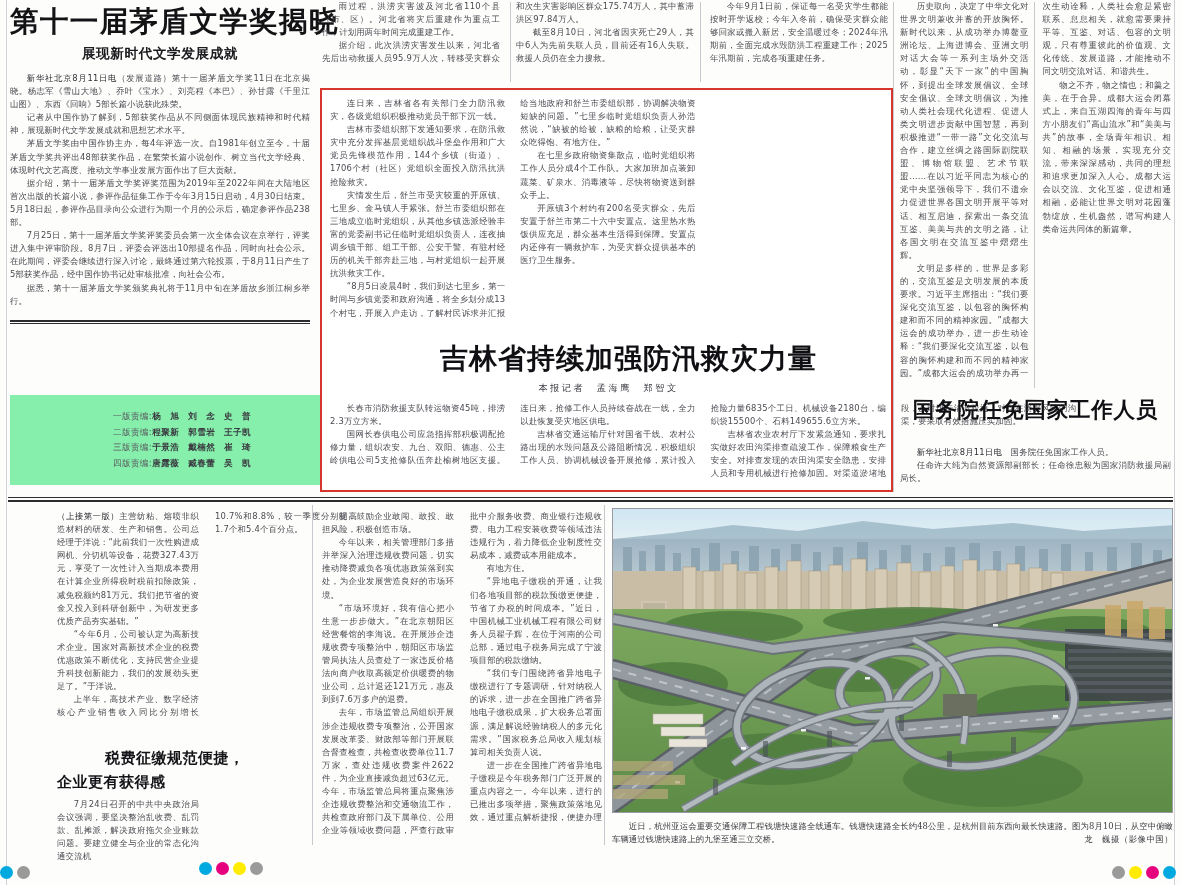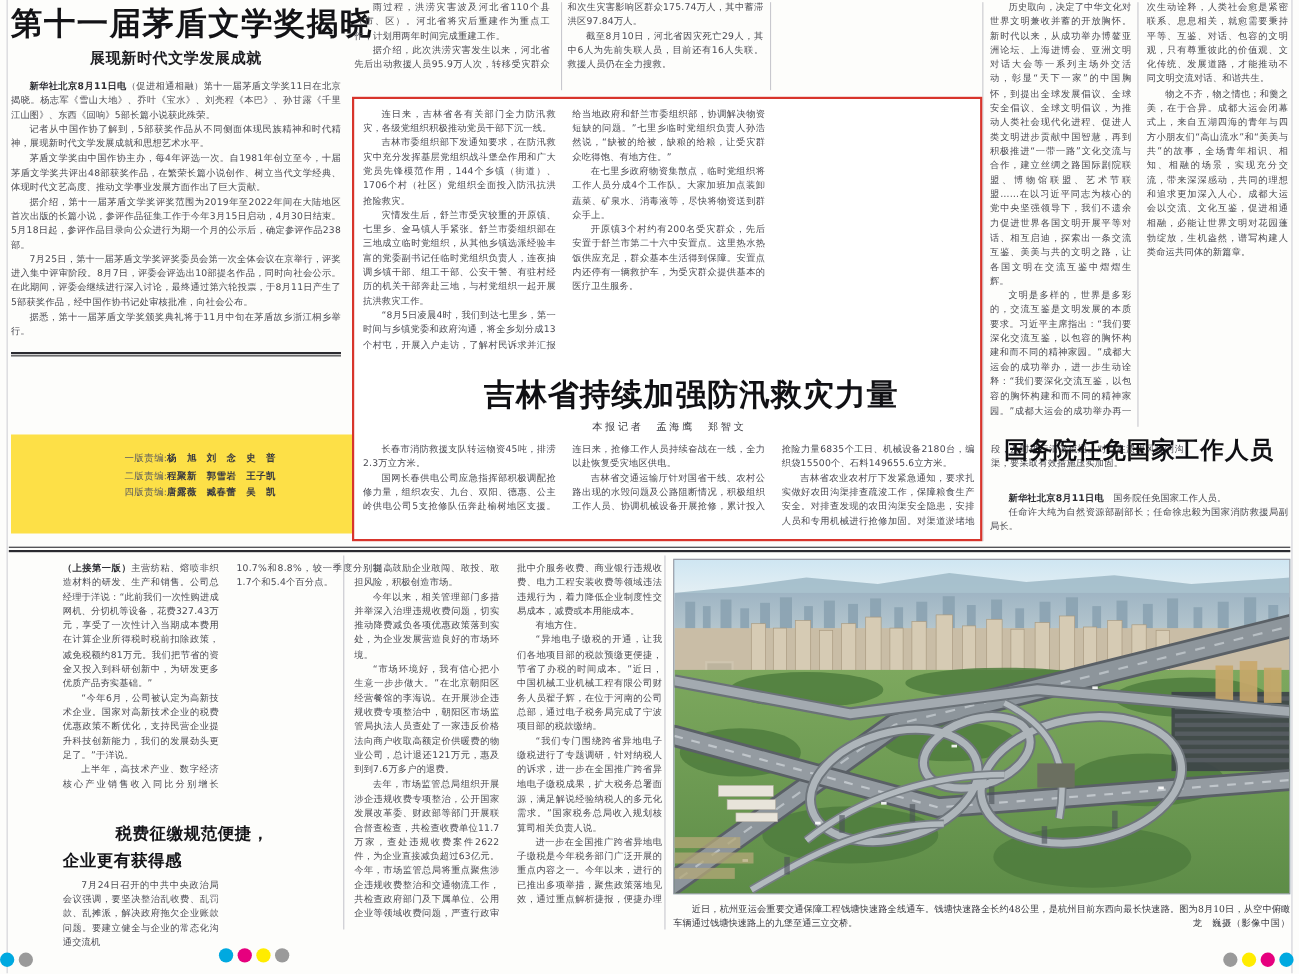--- a/index.html
+++ b/index.html
@@ -15,21 +15,21 @@
 
   
   .body-text{
     font-size:8.4px;line-height:13.1px;color:#4a4a52;
     text-align:justify;text-justify:inter-ideograph;
     letter-spacing:.2px;
     font-family:"DejaVu Sans","Liberation Sans",sans-serif;
   }
   .body-text p{margin:0 0 0 0;text-indent:2em;}
   .body-text p.noind{text-indent:0;}
-  .lead{font-weight:bold;color:#2d2d33;}
+  .lead{font-weight:normal;color:#2d2d33;}
 
   
   .tl-block{position:absolute;left:10px;top:4px;width:300px;}
   .tl-title{
     font-size:28.5px;line-height:34px;font-weight:bold;color:#131316;
     text-align:center;letter-spacing:1.4px;
     font-family:"DejaVu Serif","Liberation Serif",serif;
     white-space:nowrap;
   }
   .tl-sub{
@@ -37,22 +37,21 @@
     text-align:center;letter-spacing:.6px;margin-top:5px;
     font-family:"DejaVu Sans","Liberation Sans",sans-serif;
   }
   .tl-body{margin-top:9px;}
   .rule-thick{height:2px;background:#2b2b30;margin:12px 0 1px 0;}
   .rule-thin{height:1px;background:#2b2b30;}
 
   
   .credits{
     position:absolute;left:10px;top:395px;width:344px;height:90px;
-    background:#fde047;
-    font-family:Liberation Serif, serif;
+    background:#86efac;
   }
   .credits-inner{padding:14px 0 0 0;}
   .cred-row{
     font-size:8.6px;line-height:15.6px;color:#3a3a40;font-weight:bold;
     text-align:center;letter-spacing:.4px;white-space:nowrap;
   }
   .cred-row .k{font-weight:normal;color:#5a5a60;}
 
   
   .redbox{
@@ -153,43 +152,45 @@
 
 <div class="page">
 
   <div class="pageborder-l"></div>
   <div class="pageborder-r"></div>
 
   <div class="tl-block">
     <div class="tl-title">第十一届茅盾文学奖揭晓</div>
     <div class="tl-sub">展现新时代文学发展成就</div>
     <div class="tl-body body-text">
-      <p><span class="lead">新华社北京8月11日电</span><span>（促进相通相融）</span><span>第十一届茅盾文学奖11日在北京揭晓。杨志军《雪山大地》、乔叶《宝水》、刘亮程《本巴》、孙甘露《千里江山图》、东西《回响》5部长篇小说获此殊荣。</span></p>
+      <p><span class="lead">新华社北京8月11日电</span><span>（发展道路）</span><span>第十一届茅盾文学奖11日在北京揭晓。杨志军《雪山大地》、乔叶《宝水》、刘亮程《本巴》、孙甘露《千里江山图》、东西《回响》5部长篇小说获此殊荣。</span></p>
       <p>记者从中国作协了解到，5部获奖作品从不同侧面体现民族精神和时代精神，展现新时代文学发展成就和思想艺术水平。</p>
       <p>茅盾文学奖由中国作协主办，每4年评选一次。自1981年创立至今，十届茅盾文学奖共评出48部获奖作品，在繁荣长篇小说创作、树立当代文学经典、体现时代文艺高度、推动文学事业发展方面作出了巨大贡献。</p>
       <p>据介绍，第十一届茅盾文学奖评奖范围为2019年至2022年间在大陆地区首次出版的长篇小说，参评作品征集工作于今年3月15日启动，4月30日结束。5月18日起，参评作品目录向公众进行为期一个月的公示后，确定参评作品238部。</p>
       <p>7月25日，第十一届茅盾文学奖评奖委员会第一次全体会议在京举行，评奖进入集中评审阶段。8月7日，评委会评选出10部提名作品，同时向社会公示。在此期间，评委会继续进行深入讨论，最终通过第六轮投票，于8月11日产生了5部获奖作品，经中国作协书记处审核批准，向社会公布。</p>
       <p>据悉，第十一届茅盾文学奖颁奖典礼将于11月中旬在茅盾故乡浙江桐乡举行。</p>
     </div>
     <div class="rule-thick"></div>
     <div class="rule-thin"></div>
   </div>
 
   <div class="credits">
     <div class="credits-inner">
       <div class="cred-row"><span class="k">一版责编:</span><span>杨　旭　刘　念　史　普</span></div>
       <div class="cred-row"><span class="k">二版责编:</span><span>程聚新　郭雪岩　王子凯</span></div>
+      <div class="cred-row"><span class="k">三版责编:</span><span>于景浩　戴楠然　崔　琦</span></div>
       <div class="cred-row"><span class="k">四版责编:</span><span>唐露薇　臧春蕾　吴　凯</span></div>
     </div>
   </div>
 
   <div class="topmid body-text">
     <p>雨过程，洪涝灾害波及河北省110个县（市、区）。河北省将灾后重建作为重点工作，计划用两年时间完成重建工作。</p>
     <p>据介绍，此次洪涝灾害发生以来，河北省先后出动救援人员95.9万人次，转移受灾群众和次生灾害影响区群众175.74万人，其中蓄滞洪区97.84万人。</p>
     <p>截至8月10日，河北省因灾死亡29人，其中6人为先前失联人员，目前还有16人失联。救援人员仍在全力搜救。</p>
+    <p>今年9月1日前，保证每一名受灾学生都能按时开学返校；今年入冬前，确保受灾群众能够回家或搬入新居，安全温暖过冬；2024年汛期前，全面完成水毁防洪工程重建工作；2025年汛期前，完成各项重建任务。</p>
   </div>
   <div class="vrule" style="left:510px;top:2px;height:80px;"></div>
   <div class="vrule" style="left:700px;top:2px;height:80px;"></div>
   <div class="vrule" style="left:893px;top:2px;height:490px;"></div>
   <div class="vrule" style="left:1034px;top:2px;height:386px;"></div>
 
   <div class="redbox">
     <div class="redbox-cols body-text">
       <p>连日来，吉林省各有关部门全力防汛救灾，各级党组织积极推动党员干部下沉一线。</p>
       <p>吉林市委组织部下发通知要求，在防汛救灾中充分发挥基层党组织战斗堡垒作用和广大党员先锋模范作用，144个乡镇（街道）、1706个村（社区）党组织全面投入防汛抗洪抢险救灾。</p>

